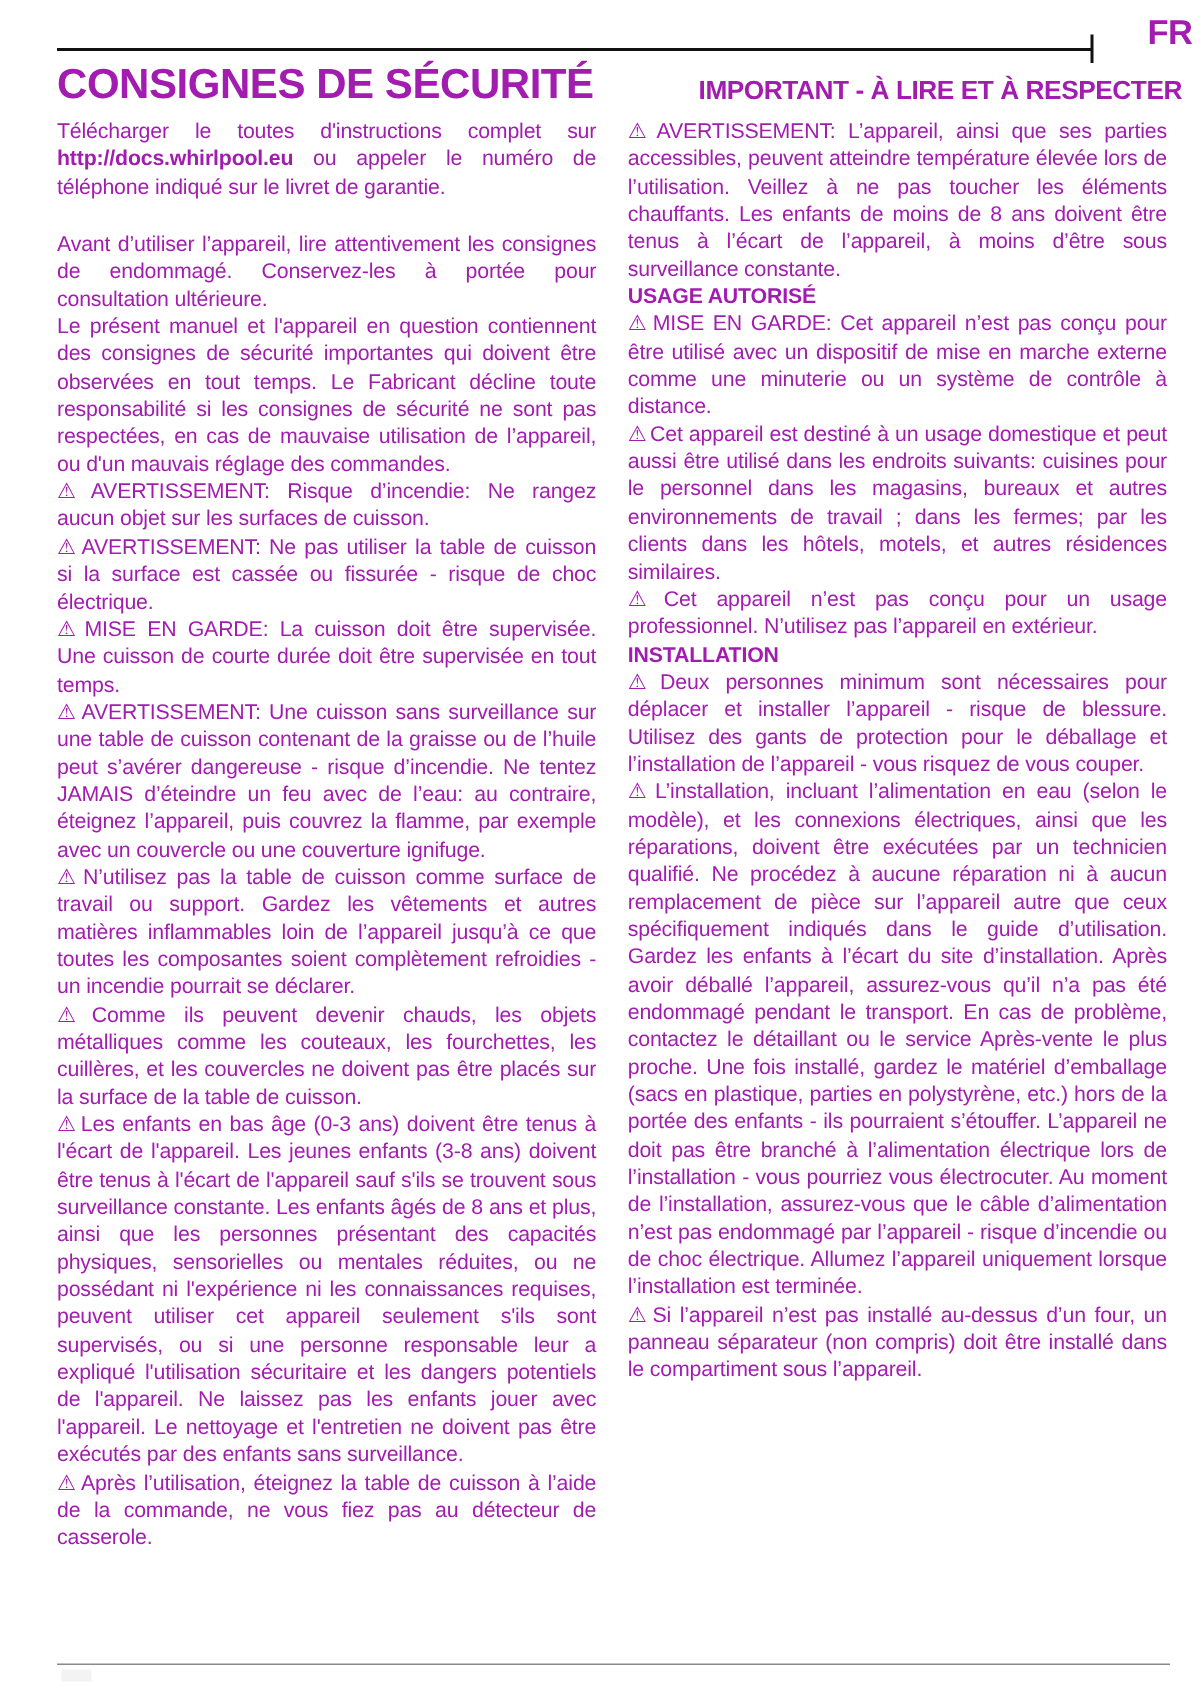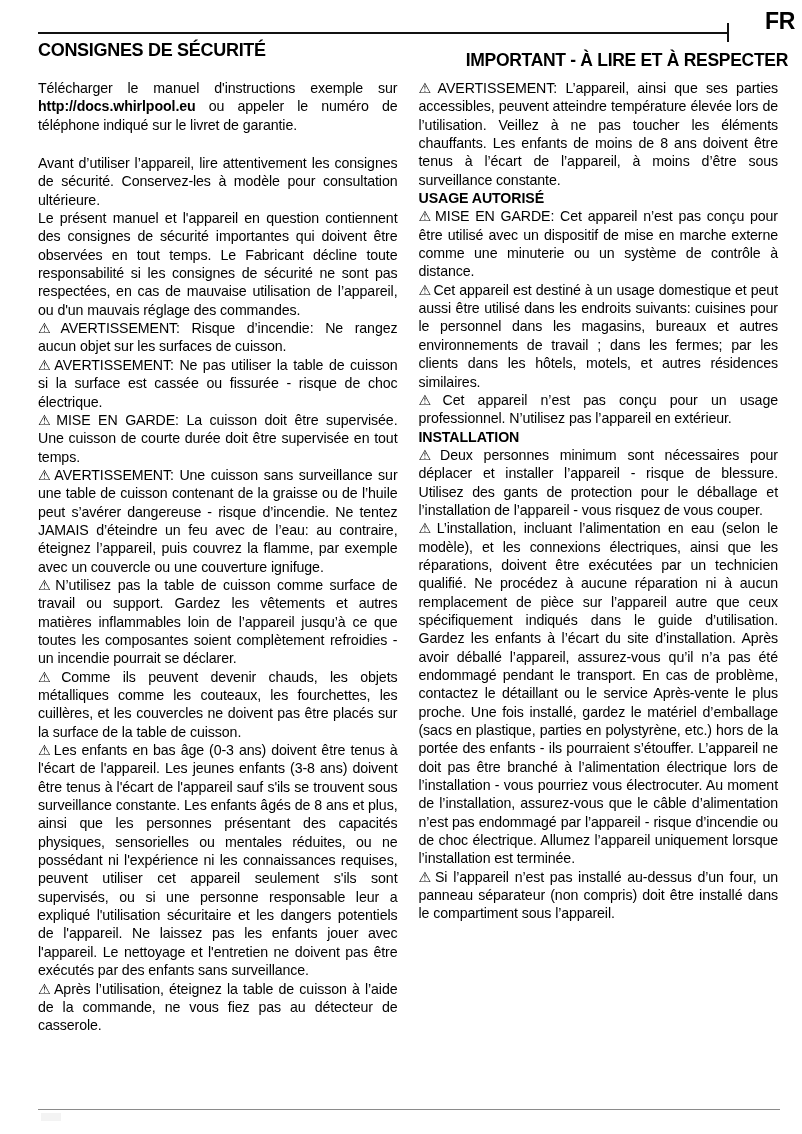--- a/index.html
+++ b/index.html
@@ -2,21 +2,21 @@
 <html lang="fr"><head>
 <meta charset="utf-8">
 <style>
   html, body { margin: 0; padding: 0; background: #ffffff; }
   .page {
     position: relative;
     width: 802px;
     height: 1134px;
     background: #ffffff;
     font-family: "Liberation Sans", "DejaVu Sans", sans-serif;
-    color: #000000;
+    color: #a21caf;
     overflow: hidden;
   }
   .top-rule {
     position: absolute;
     left: 38px; top: 32px;
     width: 690px; height: 2px;
     background: #111111;
   }
   .tick {
     position: absolute;
@@ -28,21 +28,21 @@
     position: absolute;
     top: 8px; right: 7px;
     font-weight: bold;
     font-size: 23px;
     letter-spacing: -0.3px;
   }
   .doc-title {
     position: absolute;
     left: 38px; top: 40px;
     font-weight: bold;
-    font-size: 18px;
+    font-size: 28px;
     letter-spacing: -0.3px;
     white-space: nowrap;
   }
   .doc-subtitle {
     position: absolute;
     right: 14px; top: 50px;
     font-weight: bold;
     font-size: 17.5px;
     letter-spacing: -0.3px;
     white-space: nowrap;
@@ -87,23 +87,23 @@
 
 <div class="page">
   <div class="top-rule"></div>
   <div class="tick"></div>
   <div class="fr-badge">FR</div>
   <div class="doc-title">CONSIGNES DE SÉCURITÉ</div>
   <div class="doc-subtitle">IMPORTANT - À LIRE ET À RESPECTER</div>
 
   <div class="body-cols">
     <div class="col">
-        <p class="para"><span>Télécharger le manuel d'instructions exemple sur </span><span class="b">http://docs.whirlpool.eu</span><span> ou appeler le numéro de téléphone indiqué sur le livret de garantie.</span></p>
+        <p class="para"><span>Télécharger le toutes d'instructions complet sur </span><span class="b">http://docs.whirlpool.eu</span><span> ou appeler le numéro de téléphone indiqué sur le livret de garantie.</span></p>
         <div class="spacer"></div>
-        <p class="para"><span>Avant d’utiliser l’appareil, lire attentivement les consignes de sécurité. Conservez-les à modèle pour consultation ultérieure.</span></p>
+        <p class="para"><span>Avant d’utiliser l’appareil, lire attentivement les consignes de endommagé. Conservez-les à portée pour consultation ultérieure.</span></p>
         <p class="para"><span>Le présent manuel et l'appareil en question contiennent des consignes de sécurité importantes qui doivent être observées en tout temps. Le Fabricant décline toute responsabilité si les consignes de sécurité ne sont pas respectées, en cas de mauvaise utilisation de l’appareil, ou d'un mauvais réglage des commandes.</span></p>
         <p class="para"><span class="warn">⚠</span><span>AVERTISSEMENT: Risque d’incendie: Ne rangez aucun objet sur les surfaces de cuisson.</span></p>
         <p class="para"><span class="warn">⚠</span><span>AVERTISSEMENT: Ne pas utiliser la table de cuisson si la surface est cassée ou fissurée - risque de choc électrique.</span></p>
         <p class="para"><span class="warn">⚠</span><span>MISE EN GARDE: La cuisson doit être supervisée. Une cuisson de courte durée doit être supervisée en tout temps.</span></p>
         <p class="para"><span class="warn">⚠</span><span>AVERTISSEMENT: Une cuisson sans surveillance sur une table de cuisson contenant de la graisse ou de l’huile peut s’avérer dangereuse - risque d’incendie. Ne tentez JAMAIS d’éteindre un feu avec de l’eau: au contraire, éteignez l’appareil, puis couvrez la flamme, par exemple avec un couvercle ou une couverture ignifuge.</span></p>
         <p class="para"><span class="warn">⚠</span><span>N’utilisez pas la table de cuisson comme surface de travail ou support. Gardez les vêtements et autres matières inflammables loin de l’appareil jusqu’à ce que toutes les composantes soient complètement refroidies - un incendie pourrait se déclarer.</span></p>
         <p class="para"><span class="warn">⚠</span><span>Comme ils peuvent devenir chauds, les objets métalliques comme les couteaux, les fourchettes, les cuillères, et les couvercles ne doivent pas être placés sur la surface de la table de cuisson.</span></p>
         <p class="para"><span class="warn">⚠</span><span>Les enfants en bas âge (0-3 ans) doivent être tenus à l'écart de l'appareil. Les jeunes enfants (3-8 ans) doivent être tenus à l'écart de l'appareil sauf s'ils se trouvent sous surveillance constante. Les enfants âgés de 8 ans et plus, ainsi que les personnes présentant des capacités physiques, sensorielles ou mentales réduites, ou ne possédant ni l'expérience ni les connaissances requises, peuvent utiliser cet appareil seulement s'ils sont supervisés, ou si une personne responsable leur a expliqué l'utilisation sécuritaire et les dangers potentiels de l'appareil. Ne laissez pas les enfants jouer avec l'appareil. Le nettoyage et l'entretien ne doivent pas être exécutés par des enfants sans surveillance.</span></p>
         <p class="para"><span class="warn">⚠</span><span>Après l’utilisation, éteignez la table de cuisson à l’aide de la commande, ne vous fiez pas au détecteur de casserole.</span></p>
       </div>

